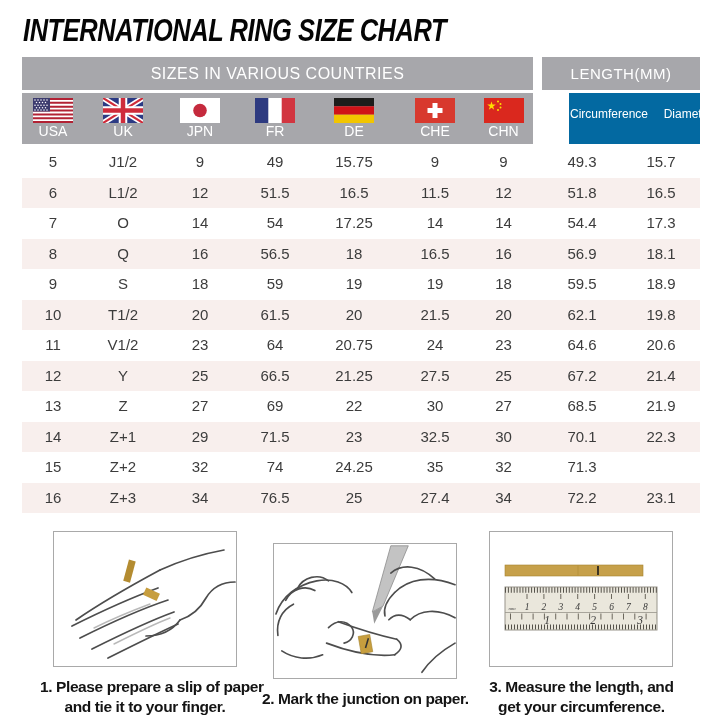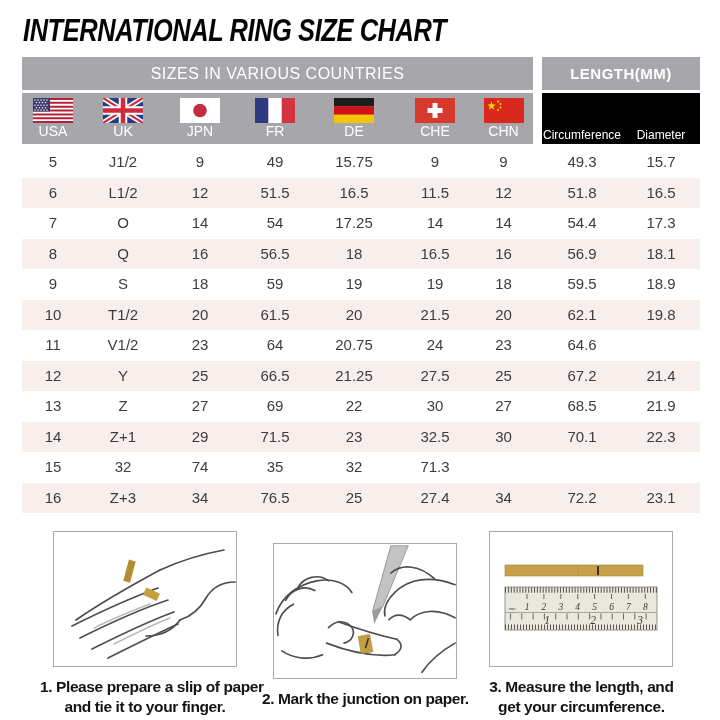--- a/index.html
+++ b/index.html
@@ -18,29 +18,29 @@
     transform:scaleX(0.82);transform-origin:left center;
   }
 
   
   .ring-table{margin:8px 0 0 22px;width:678px;
     --cols:62px 78px 76px 74px 84px 78px 59px 9px 80px 78px;}
   .hrow1{display:grid;grid-template-columns:var(--cols);height:33px;margin-bottom:3px;}
   .hgroup{background:#a7a7ab;color:#ffffff;font-size:16px;
     display:flex;align-items:center;justify-content:center;letter-spacing:0.5px;}
   .hgroup.left{grid-column:1/8;}
-  .hgroup.right{grid-column:9/11;font-size:15px;font-weight:bold;}
+  .hgroup.right{grid-column:9/11;font-size:15px;}
 
   .hrow2{display:grid;grid-template-columns:var(--cols);height:51px;margin-bottom:3px;}
   .country{background:#a7a7ab;display:flex;flex-direction:column;align-items:center;
     justify-content:space-between;padding:5px 0 6px;}
   .country .flag{width:40px;height:25px;display:block;}
   .country .clabel{color:#ffffff;font-size:14px;line-height:14px;}
-  .len-cols{grid-column:9/11;background:#000000;display:grid;
-    grid-template-columns:80px 78px;align-items:end;padding-bottom:2px;}
+  .len-cols{grid-column:9/11;background:#0369a1;display:grid;
+    grid-template-columns:80px 78px;align-items:end;padding-bottom:23px;margin-left:27px;}
   .len-cols span{color:#ffffff;font-size:12px;text-align:center;display:block;}
 
   .trow{display:grid;grid-template-columns:var(--cols);height:30.5px;background:#ffffff;}
   .tbody .trow:nth-of-type(even){background:#f8efed;}
   .tcell{font-size:15px;color:#3c3c3c;text-align:center;line-height:30.5px;}
   .trow .tcell:nth-child(8){grid-column:9;}
   .trow .tcell:nth-child(9){grid-column:10;}
 
   
   .steps{margin-top:18px;display:flex;justify-content:space-between;padding:0 38px 0 40px;}
@@ -244,20 +244,21 @@
 
         <div class="trow">
           <div class="tcell">11</div>
           <div class="tcell">V1/2</div>
           <div class="tcell">23</div>
           <div class="tcell">64</div>
           <div class="tcell">20.75</div>
           <div class="tcell">24</div>
           <div class="tcell">23</div>
           <div class="tcell">64.6</div>
+          <div class="tcell">20.6</div>
         </div>
 
         <div class="trow">
           <div class="tcell">12</div>
           <div class="tcell">Y</div>
           <div class="tcell">25</div>
           <div class="tcell">66.5</div>
           <div class="tcell">21.25</div>
           <div class="tcell">27.5</div>
           <div class="tcell">25</div>
@@ -284,22 +285,24 @@
           <div class="tcell">71.5</div>
           <div class="tcell">23</div>
           <div class="tcell">32.5</div>
           <div class="tcell">30</div>
           <div class="tcell">70.1</div>
           <div class="tcell">22.3</div>
         </div>
 
         <div class="trow">
           <div class="tcell">15</div>
+          <div class="tcell">Z+2</div>
           <div class="tcell">32</div>
           <div class="tcell">74</div>
+          <div class="tcell">24.25</div>
           <div class="tcell">35</div>
           <div class="tcell">32</div>
           <div class="tcell">71.3</div>
         </div>
 
         <div class="trow">
           <div class="tcell">16</div>
           <div class="tcell">Z+3</div>
           <div class="tcell">34</div>
           <div class="tcell">76.5</div>

